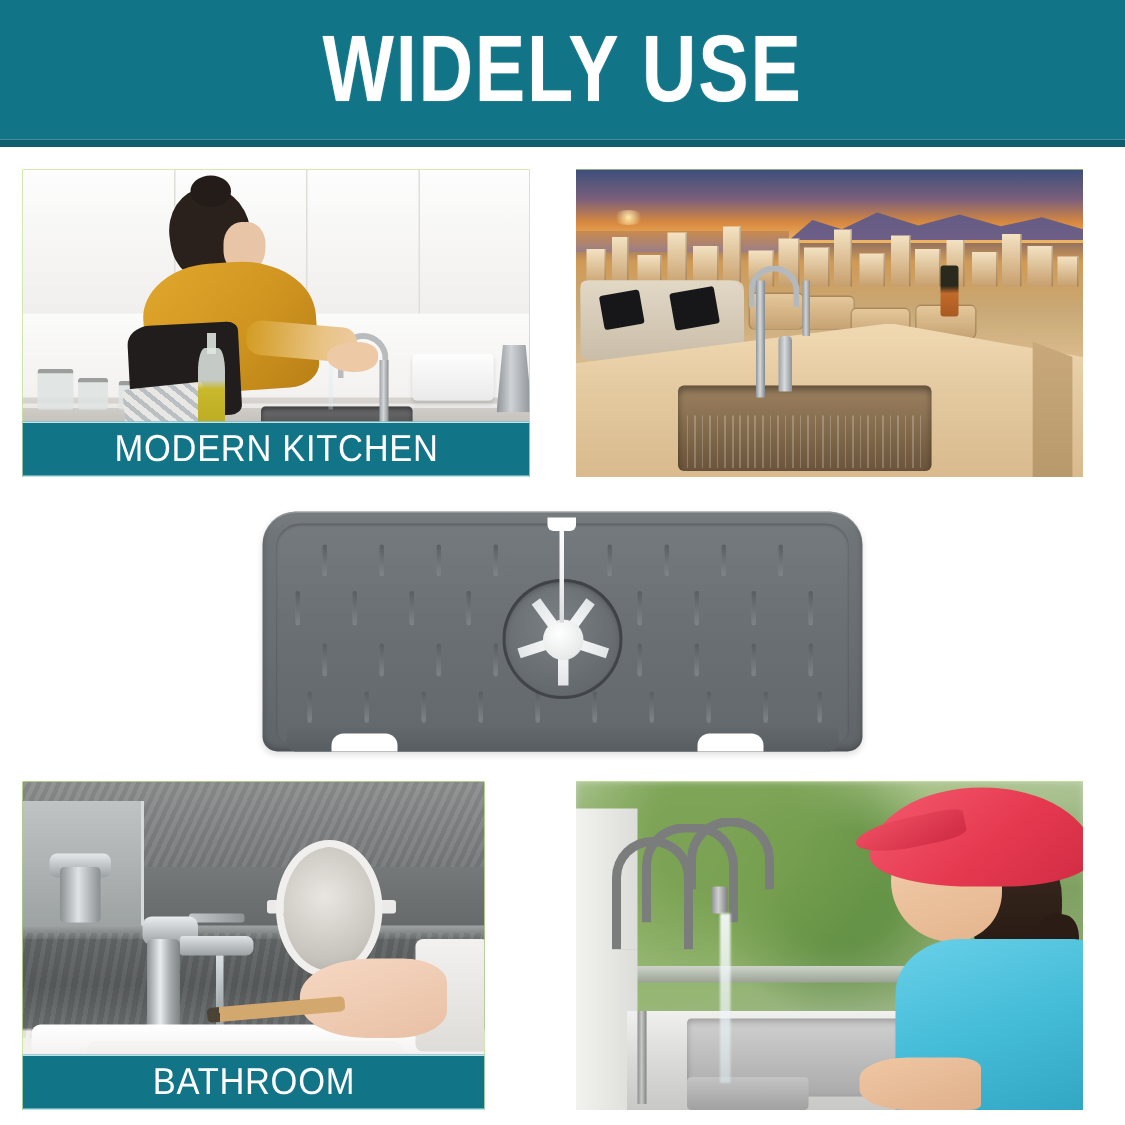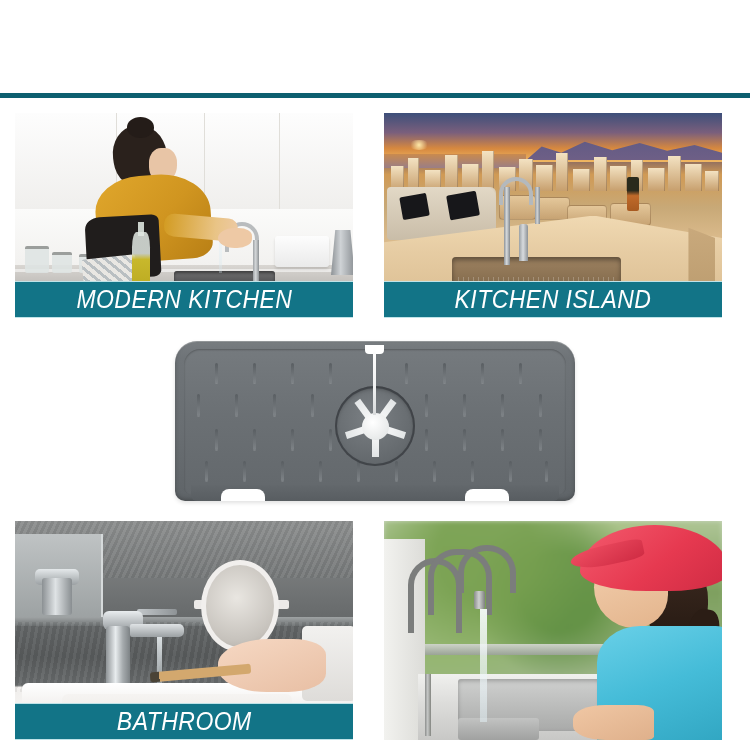--- a/index.html
+++ b/index.html
@@ -48,21 +48,20 @@
     transform-origin: center center;
     white-space: nowrap;
     text-shadow: 0 0 1px rgba(255,255,255,0.35);
   }
 
   
   .card {
     position: absolute;
     overflow: hidden;
     background: #84cc16;
-    font-style: italic;
   }
   .card .photo {
     position: absolute;
     left: 0; top: 0;
     width: 100%;
     height: 100%;
     overflow: hidden;
   }
   .card .caption {
     position: absolute;
@@ -82,21 +81,21 @@
     font-size: 25px;
     line-height: 25px;
     font-weight: normal;
     letter-spacing: 0.5px;
     transform: scaleX(0.92);
     white-space: nowrap;
   }
 
   .card-tl { left: 15px;  top: 113px; width: 338px; height: 205px; }
   .card-tr { left: 384px; top: 113px; width: 338px; height: 205px; }
-  .card-bl { left: 15px;  top: 521px; width: 338px; height: 219px; }
+  .card-bl { left: 15px;  top: 521px; width: 308px; height: 219px; }
   .card-br { left: 384px; top: 521px; width: 338px; height: 219px; }
 
   
   .p1 { background: linear-gradient(180deg,#f3f3f2 0%,#eceae7 45%,#dedad6 70%,#cfcbc6 100%); }
   .p1 .cab-row { position:absolute; left:0; top:0; width:100%; height:47%;
       background: linear-gradient(180deg,#fdfdfd 0%,#f0efed 100%); }
   .p1 .cab-line { position:absolute; top:0; width:1px; height:100%; background:#e0ded9; }
   .p1 .backsplash { position:absolute; left:0; top:47%; width:100%; height:28%;
       background: linear-gradient(180deg,#fbfbfa 0%,#f2f1ef 100%); }
   .p1 .counter { position:absolute; left:0; top:74%; width:100%; height:26%;
@@ -391,20 +390,23 @@
   }
 
   
   .bottom-pad { position:absolute; left:0; bottom:0; width:750px; height:10px; background:#ffffff; }
 </style>
 </head>
 <body>
 
 <div class="page">
 
+  <div class="banner">
+    <div class="banner-title">WIDELY USE</div>
+  </div>
   <div class="banner-underline"></div>
 
   <div class="card card-tl">
     <div class="photo p1">
       <div class="cab-row"></div>
       <div class="cab-line" style="left:30%"></div>
       <div class="cab-line" style="left:56%"></div>
       <div class="cab-line" style="left:78%"></div>
       <div class="backsplash"></div>
       <div class="counter"></div>
@@ -476,23 +478,20 @@
       <div class="wine"></div>
       <div class="island"></div>
       <div class="island-edge"></div>
       <div class="isink"></div>
       <div class="isink-grid"></div>
       <div class="ifaucet-arc"></div>
       <div class="ifaucet-stem"></div>
       <div class="ifaucet-spout"></div>
       <div class="knob"></div>
     </div>
-    <div class="caption">
-      <span>KITCHEN ISLAND</span>
-    </div>
   </div>
 
   <div class="product">
     <div class="mat-body">
       <div class="mat-inner"></div>
 
       <div class="ridge" style="left:40px;  top:22px; height:20px"></div>
       <div class="ridge" style="left:78px;  top:22px; height:20px"></div>
       <div class="ridge" style="left:116px; top:22px; height:20px"></div>
       <div class="ridge" style="left:154px; top:22px; height:20px"></div>

